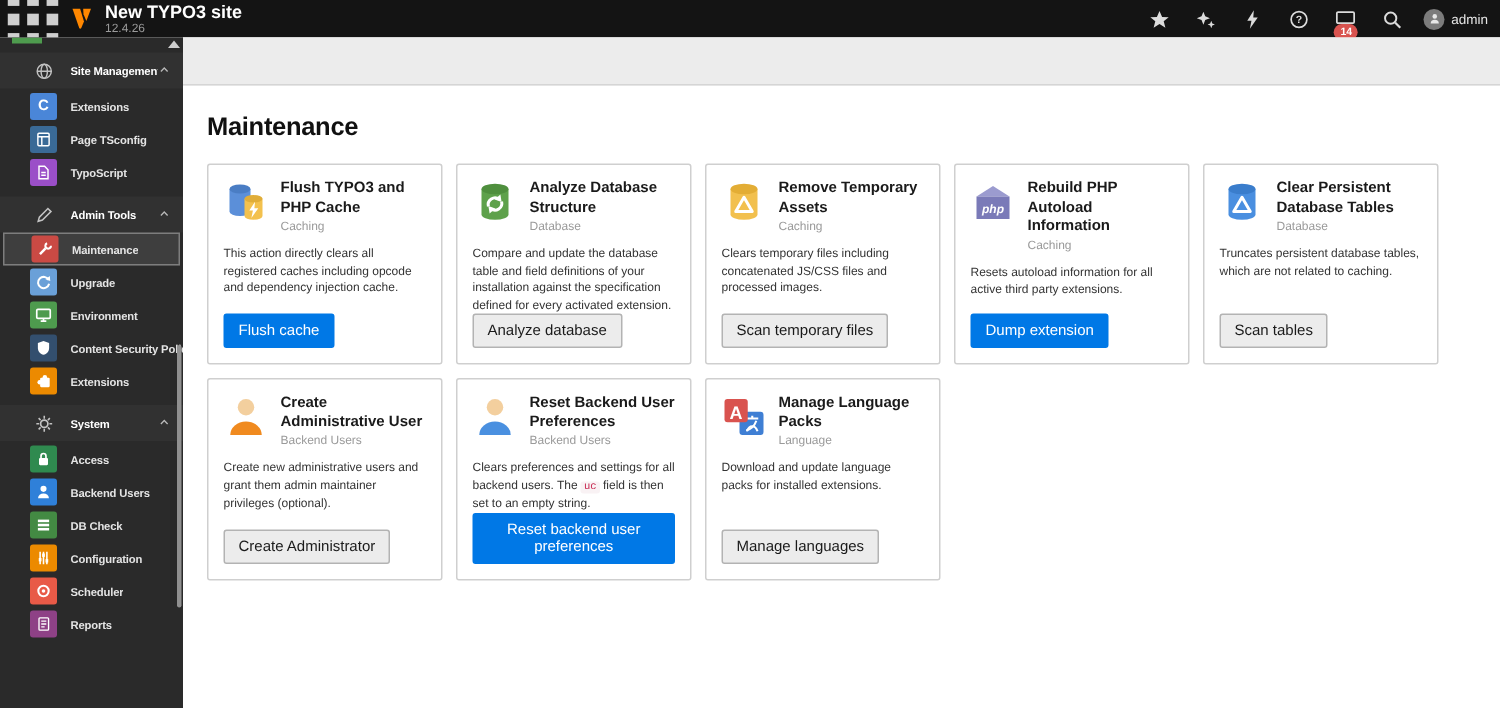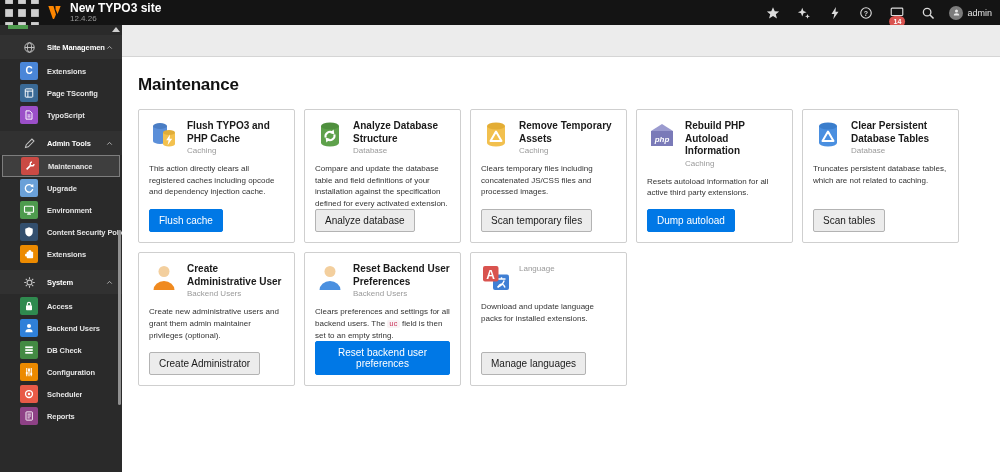--- a/index.html
+++ b/index.html
@@ -391,21 +391,21 @@
                   <rect x="4" y="11" width="22" height="15" fill="#7a7ab8"></rect>
                   <text x="15" y="22" text-anchor="middle" font-size="8" font-style="italic" font-weight="bold" fill="#fff">php</text>
                 </svg>
             </span>
             <div>
               <div class="card-title">Rebuild PHP Autoload Information</div>
               <div class="card-cat">Caching</div>
             </div>
           </div>
           <div class="card-desc">Resets autoload information for all active third party extensions.</div>
-          <button class="btn btn-primary">Dump autoload</button>
+          <button class="btn btn-primary">Dump extension</button>
         </div>
 
         <div class="card">
           <div class="card-head">
             <span class="card-ico">
               <svg viewBox="0 0 30 30">
                   <path d="M6 6 v17 a9 3.5 0 0 0 18 0 V6" fill="#4a8fe0"></path>
                   <ellipse cx="15" cy="6" rx="9" ry="3.5" fill="#3a7dcc"></ellipse>
                   <path d="M15 11.5 L20.5 21 h-11 Z" fill="none" stroke="#fff" stroke-width="2" stroke-linejoin="round"></path>
                 </svg>
@@ -461,20 +461,21 @@
                   <g stroke="#fff" stroke-width="1.4" fill="none">
                     <path d="M16.5 16 h8 M20.5 14.2 v2.2"></path>
                     <path d="M17 24.5 c1.5-4.5 5.5-4.5 7 0"></path>
                     <path d="M23.2 17.5 c-1.4 4.2-4.2 5.8-6.7 6.5"></path>
                   </g>
                   <rect x="2" y="3" width="15.5" height="15.5" rx="2" fill="#d9534f"></rect>
                   <text x="9.7" y="16" text-anchor="middle" font-size="12" font-weight="bold" fill="#fff">A</text>
                 </svg>
             </span>
             <div>
+              <div class="card-title">Manage Language Packs</div>
               <div class="card-cat">Language</div>
             </div>
           </div>
           <div class="card-desc">Download and update language packs for installed extensions.</div>
           <button class="btn btn-default">Manage languages</button>
         </div>
 
       </div>
     </div>
   </div>

